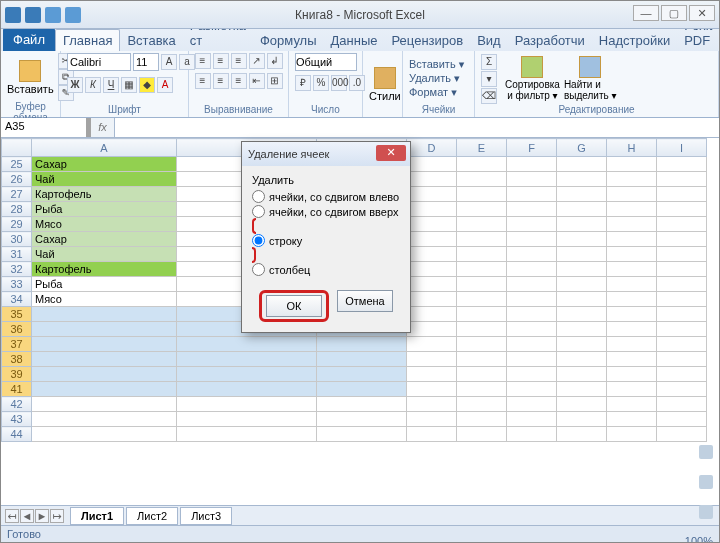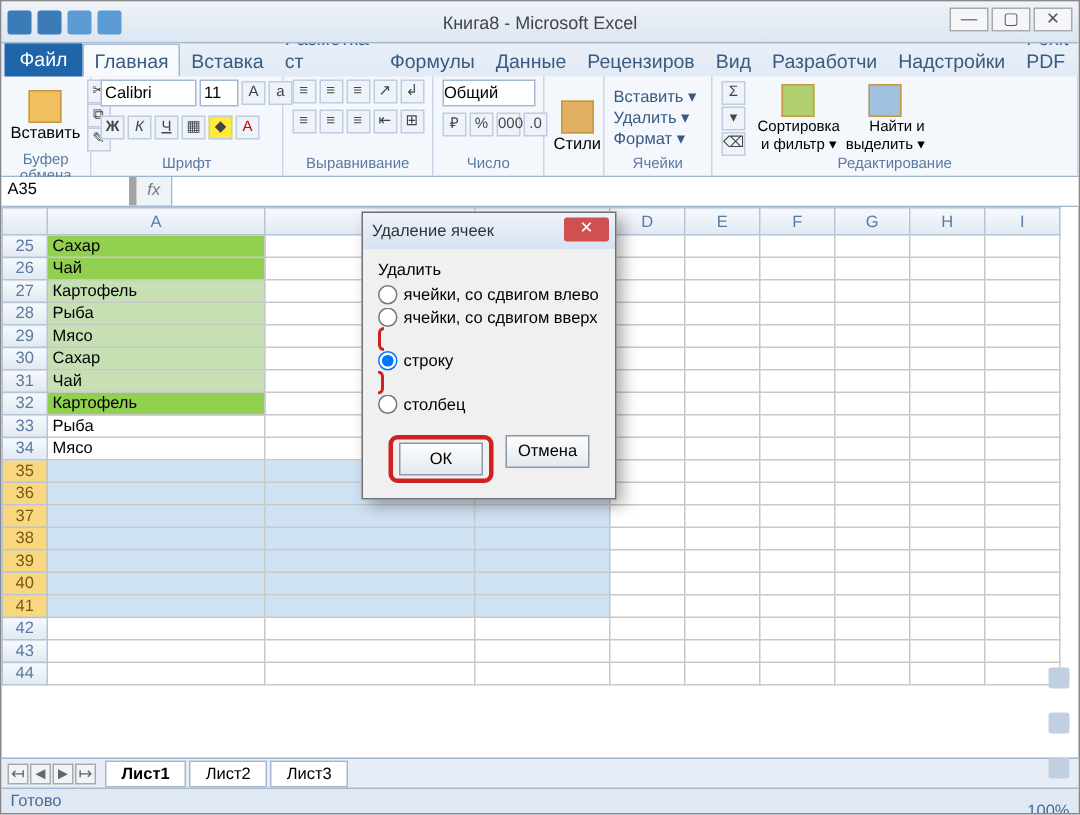--- a/index.html
+++ b/index.html
@@ -211,21 +211,21 @@
             <span class="fmtbtn">▾</span>
             <span class="fmtbtn">⌫</span>
           </div>
         <div class="big-btn">
             <div class="ico" style="background:#b0d070"></div>
             <span style="white-space:pre;font-size:10px;text-align:center">Сортировка
 и фильтр ▾</span>
           </div>
         <div class="big-btn">
             <div class="ico" style="background:#a0c0e0"></div>
-            <span style="white-space:pre;font-size:10px;text-align:right">Найти и
+            <span style="white-space:pre;font-size:10px;text-align:left">Найти и
 выделить ▾</span>
           </div>
       </div>
       <div class="label">Редактирование</div>
     </div>
   </div>
 </div>
 
 <div class="fxbar">
   <div class="namebox">A35</div>
@@ -411,32 +411,20 @@
           <td class="colC sel"></td>
           <td class="colx"></td>
           <td class="colx"></td>
           <td class="colx"></td>
           <td class="colx"></td>
           <td class="colx"></td>
           <td class="colx"></td>
         </tr>
         <tr>
           <th class="rh sel">39</th>
-          <td class="colA g2 sel"></td>
-          <td class="colB sel"></td>
-          <td class="colC sel"></td>
-          <td class="colx"></td>
-          <td class="colx"></td>
-          <td class="colx"></td>
-          <td class="colx"></td>
-          <td class="colx"></td>
-          <td class="colx"></td>
-        </tr>
-        <tr>
-          <th class="rh sel">40</th>
           <td class="colA g2 sel"></td>
           <td class="colB sel"></td>
           <td class="colC sel"></td>
           <td class="colx"></td>
           <td class="colx"></td>
           <td class="colx"></td>
           <td class="colx"></td>
           <td class="colx"></td>
           <td class="colx"></td>
         </tr>

